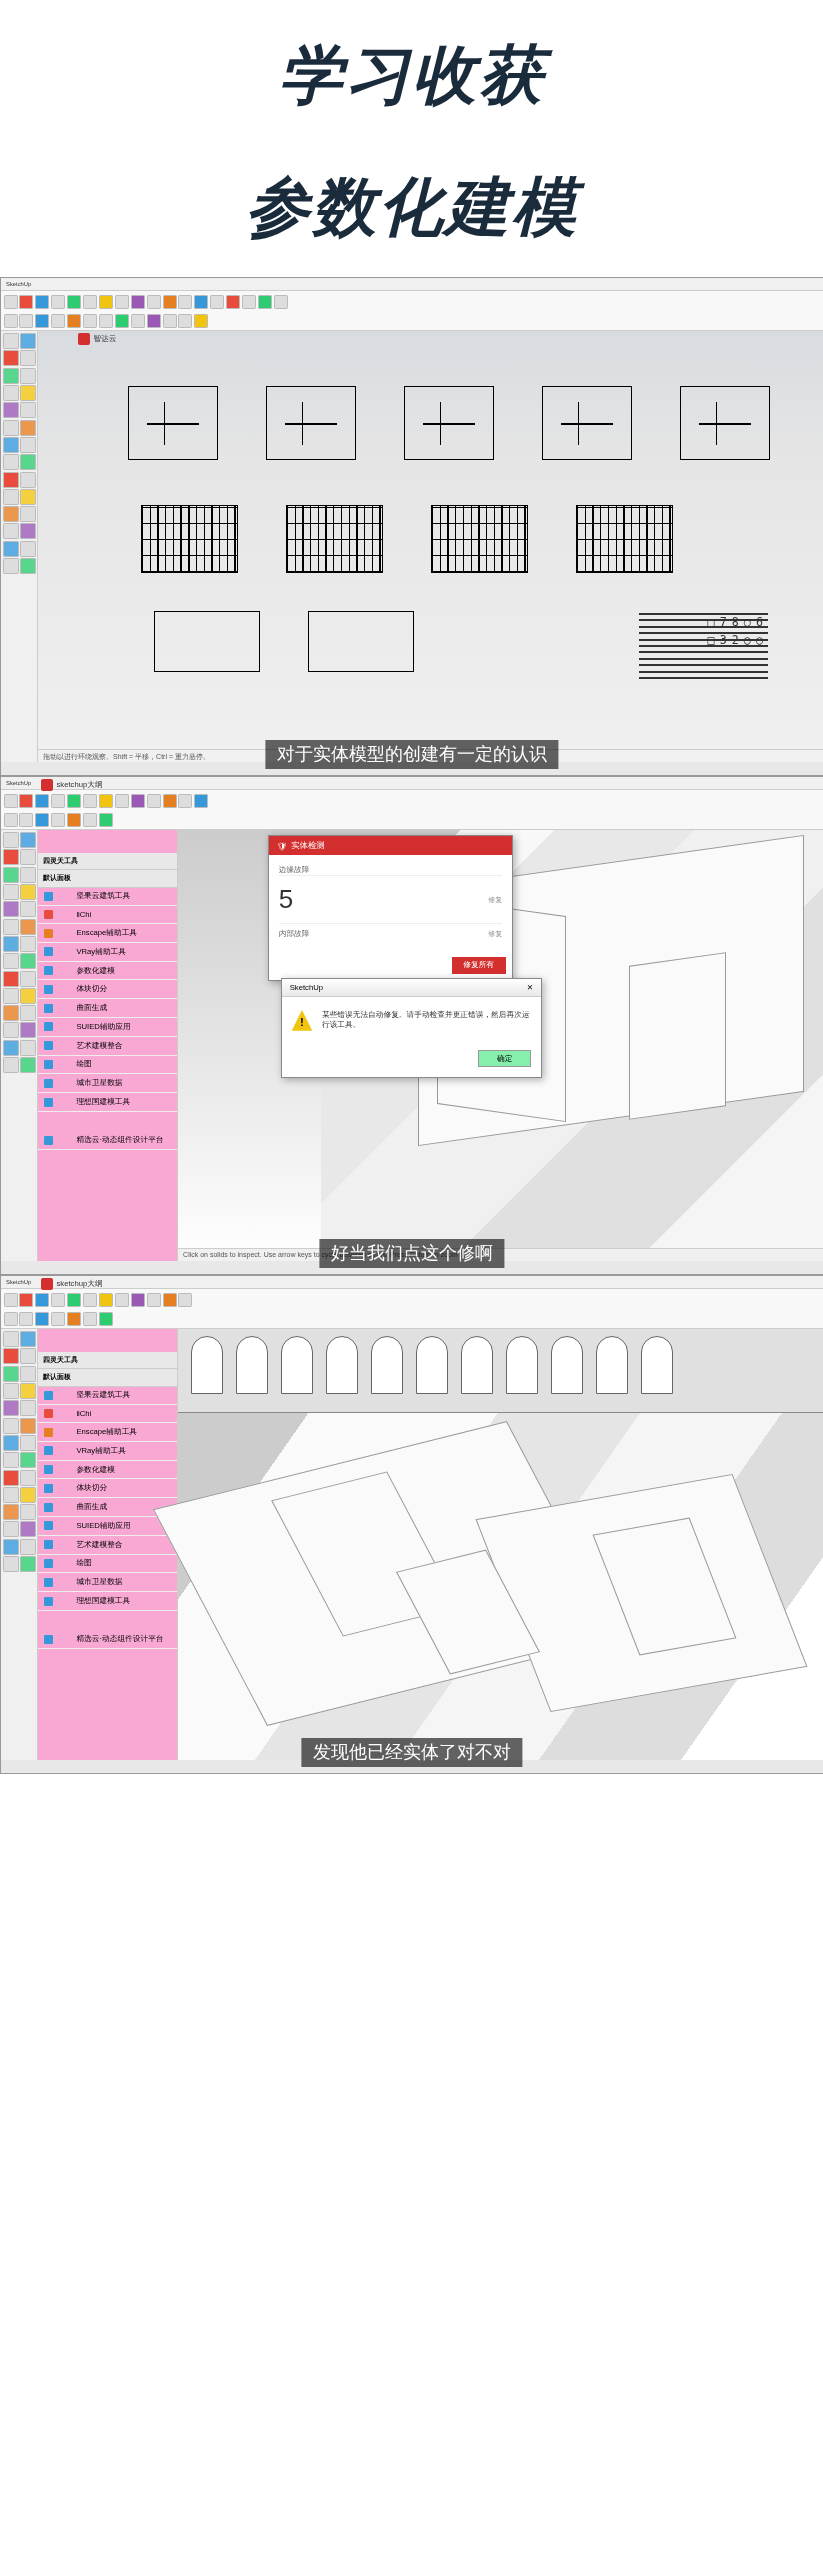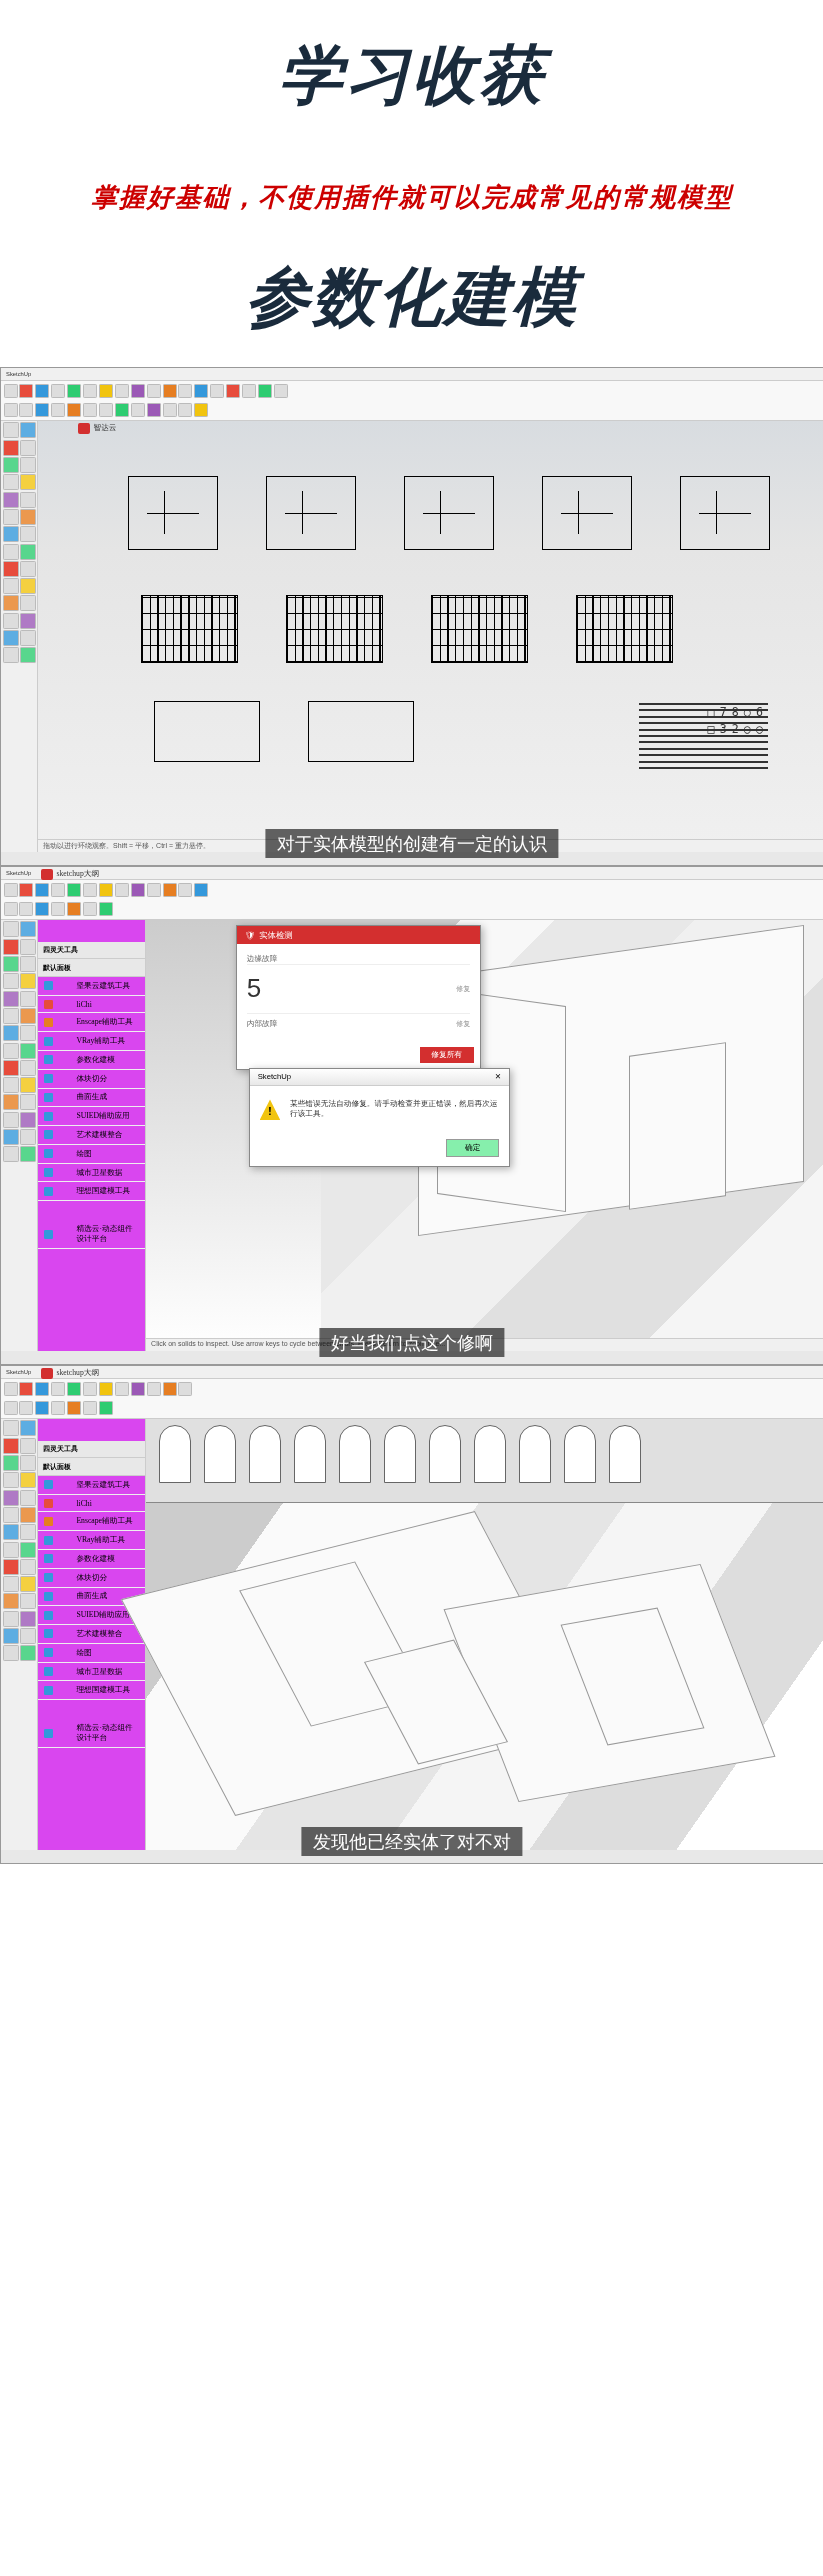--- a/index.html
+++ b/index.html
@@ -216,26 +216,25 @@
       transform: translateX(-50%);
       background: rgba(0,0,0,0.6);
       color: #fff;
       font-size: 18px;
       padding: 2.6px 11.6px;
       white-space: nowrap;
       font-weight: 500;
     }
     
     .su-panel-left {
-      width: 108px;
-      background: #d946ef;
+      width: 140px;
+      background: #f9a8d4;
       border-right: 0.6px solid #ccc;
       font-size: 7.7px;
       padding-top: 22.5px;
-      font-family: Liberation Serif, serif;
     }
     .panel-header {
       background: #e8e8e8;
       padding: 3.2px 5.1px;
       font-size: 7px;
       border-bottom: 0.6px solid #ccc;
       font-weight: bold;
     }
     .panel-item {
       padding: 3.9px 6.4px;
@@ -432,21 +431,20 @@
       background: #d32f2f;
       border-radius: 1.9px;
     }
   </style>
 </head>
 <body>
 
 <div class="container">
 
   <h1 class="section-title">学习收获</h1>
-  <p class="red-notice">掌握好基础，不使用插件就可以完成常见的常规模型</p>
 
   <h1 class="section-title-2">参数化建模</h1>
 
   <div class="screenshot screenshot-1">
     <div class="su-menubar">SketchUp</div>
     <div class="su-toolbar">
       <div class="su-toolbar-row">
         <div class="tb-icon"></div>
         <div class="tb-icon red"></div>
         <div class="tb-icon blue"></div>

